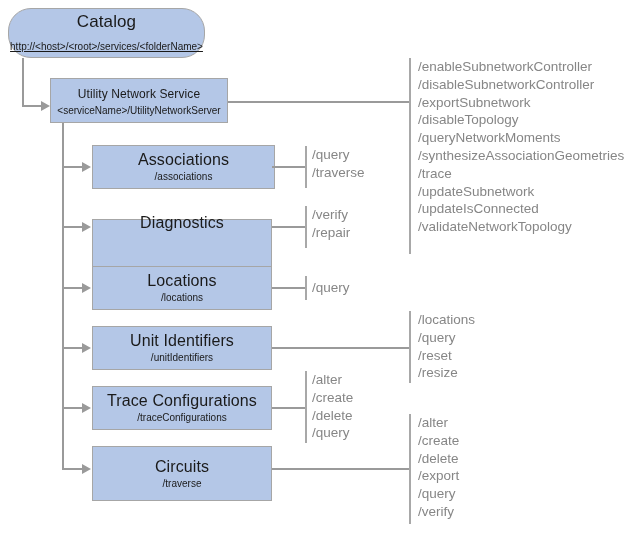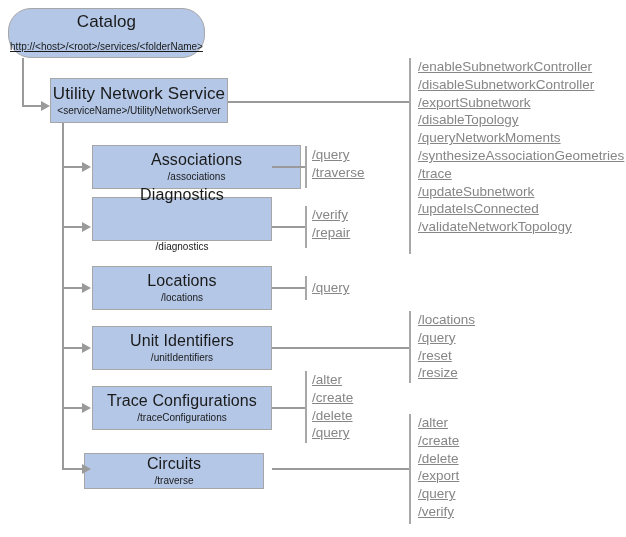--- a/index.html
+++ b/index.html
@@ -21,82 +21,82 @@
   .node .title{
     font-size:16px;font-weight:400;line-height:18px;
     letter-spacing:.1px;white-space:nowrap;
   }
   .node .sub{
     font-size:10px;font-weight:400;line-height:12px;
     margin-top:2px;white-space:nowrap;color:#1a1a1a;
   }
   .node.catalog .title{font-size:17px;}
   .node.catalog .sub{font-size:10px;margin-top:10px;text-decoration:underline;}
-  .node.uns .title{font-size:17px;}
+  .node.uns .title{font-size:12px;}
   .node.uns .sub{font-size:10px;}
 
   
   .hline{position:absolute;height:0;border-top:2px solid #9a9a9a;}
   .vline{position:absolute;width:0;border-left:2px solid #9a9a9a;}
   .bar{position:absolute;width:0;border-left:2px solid #a8a8a8;}
   .arrow{
     position:absolute;width:0;height:0;
     border-top:5px solid transparent;
     border-bottom:5px solid transparent;
     border-left:9px solid #9a9a9a;
   }
 
   
   .ops{
     position:absolute;color:#868686;
-    font-size:13.5px;line-height:17.8px;white-space:nowrap;text-decoration:underline;
+    font-size:13.5px;line-height:17.8px;white-space:nowrap;
   }
   .ops div{white-space:nowrap;}
 </style>
 </head>
 <body>
 
 <div id="canvas">
 
   <div class="node catalog" style="left:8px;top:8px;width:197px;height:50px;border-radius:23px;">
     <div class="title">Catalog</div>
     <div class="sub">http://&lt;host&gt;/&lt;root&gt;/services/&lt;folderName&gt;</div>
   </div>
 
   <div class="node uns" style="left:50px;top:78px;width:178px;height:45px;">
     <div class="title">Utility Network Service</div>
     <div class="sub">&lt;serviceName&gt;/UtilityNetworkServer</div>
   </div>
 
-  <div class="node" style="left:92px;top:145px;width:209px;height:44px;">
+  <div class="node" style="left:92px;top:145px;width:183px;height:44px;">
     <div class="title">Associations</div>
     <div class="sub">/associations</div>
   </div>
 
-  <div class="node" style="left:92px;top:197px;width:180px;height:44px;gap:35px;">
+  <div class="node" style="left:92px;top:219px;width:180px;height:56px;gap:35px;">
     <div class="title">Diagnostics</div>
     <div class="sub">/diagnostics</div>
   </div>
 
   <div class="node" style="left:92px;top:326px;width:180px;height:44px;">
     <div class="title">Unit Identifiers</div>
     <div class="sub">/unitIdentifiers</div>
   </div>
 
   <div class="node" style="left:92px;top:266px;width:180px;height:44px;">
     <div class="title">Locations</div>
     <div class="sub">/locations</div>
   </div>
 
   <div class="node" style="left:92px;top:386px;width:180px;height:44px;">
     <div class="title">Trace Configurations</div>
     <div class="sub">/traceConfigurations</div>
   </div>
 
-  <div class="node" style="left:84px;top:446px;width:180px;height:36px;margin-top:7px;">
+  <div class="node" style="left:92px;top:446px;width:180px;height:55px;">
     <div class="title">Circuits</div>
     <div class="sub">/traverse</div>
   </div>
 
   <div class="vline" style="left:22px;top:58px;height:48px;"></div>
   <div class="hline" style="left:22px;top:105px;width:20px;"></div>
   <div class="arrow" style="left:41px;top:101px;"></div>
 
   <div class="vline" style="left:62px;top:123px;height:346px;"></div>
 

